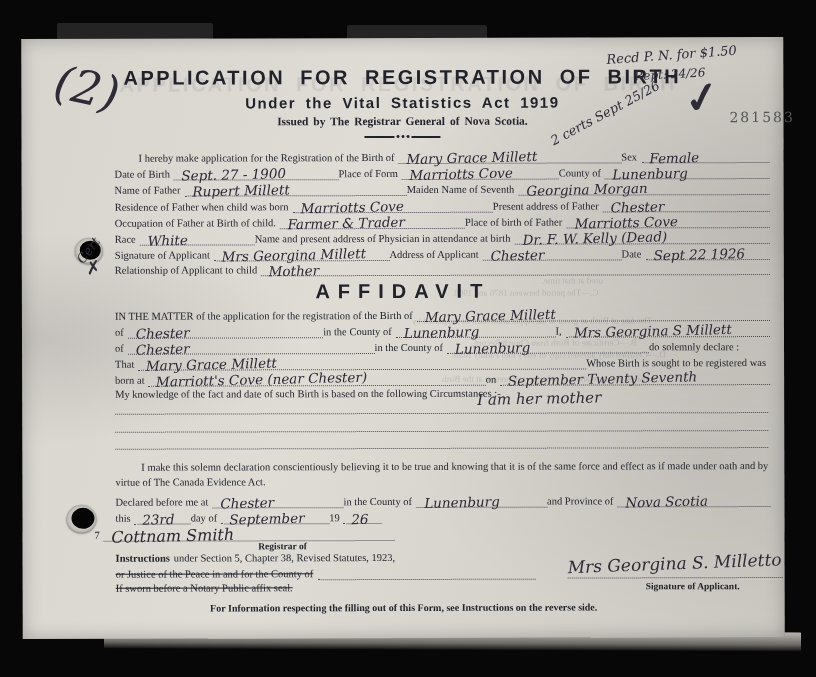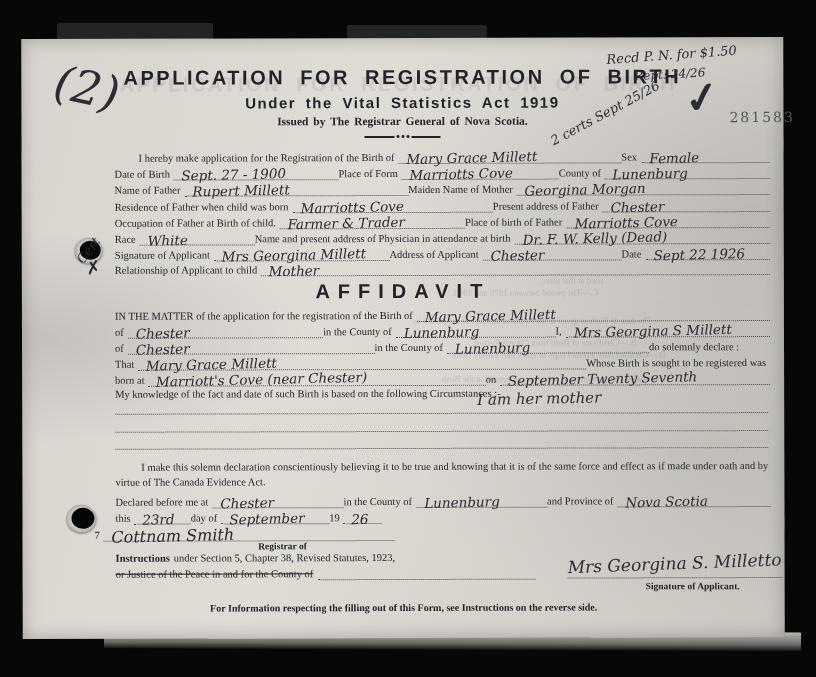--- a/index.html
+++ b/index.html
@@ -141,21 +141,21 @@
       <span class="slot" style="flex:1.05;">
           <span class="hw">Lunenburg</span>
         </span>
     </div>
 
     <div class="row" style="top:144px;">
       <span class="lbl">Name of Father</span>
       <span class="slot" style="flex:1.15;">
           <span class="hw">Rupert Millett</span>
         </span>
-      <span class="lbl">Maiden Name of Mother</span>
+      <span class="lbl">Maiden Name of Seventh</span>
       <span class="slot" style="flex:1.3;">
           <span class="hw">Georgina Morgan</span>
         </span>
     </div>
 
     <div class="row" style="top:161px;">
       <span class="lbl">Residence of Father when child was born</span>
       <span class="slot" style="flex:1.2;">
           <span class="hw">Marriotts Cove</span>
         </span>
@@ -320,20 +320,23 @@
       <span class="lbl bold">Instructions</span>
       <span class="lbl">under Section 5, Chapter 38, Revised Statutes, 1923,</span>
       <span class="slot" style="flex:1;border-bottom:none;"></span>
     </div>
 
     <div class="row" style="top:528px;right:auto;width:420px;">
       <span class="lbl strike">or Justice of the Peace in and for the County of</span>
       <span class="slot" style="flex:1;"></span>
     </div>
 
+    <div class="row" style="top:543px;right:auto;width:250px;">
+      <span class="lbl strike">If sworn before a Notary Public affix seal.</span>
+    </div>
 
     <div class="anno" style="left:545px;top:516px;font-size:17px;transform:rotate(-2deg);">Mrs Georgina S. Milletto</div>
     <div style="position:absolute;left:545px;top:540px;width:215px;border-bottom:1px dotted #4e4954;"></div>
     <div style="position:absolute;left:580px;top:544px;width:180px;text-align:center;" class="siglabel">Signature of Applicant.</div>
 
     <div id="footer-note">For Information respecting the filling out of this Form, see Instructions on the reverse side.</div>
 
   </div>
 </div>
 

